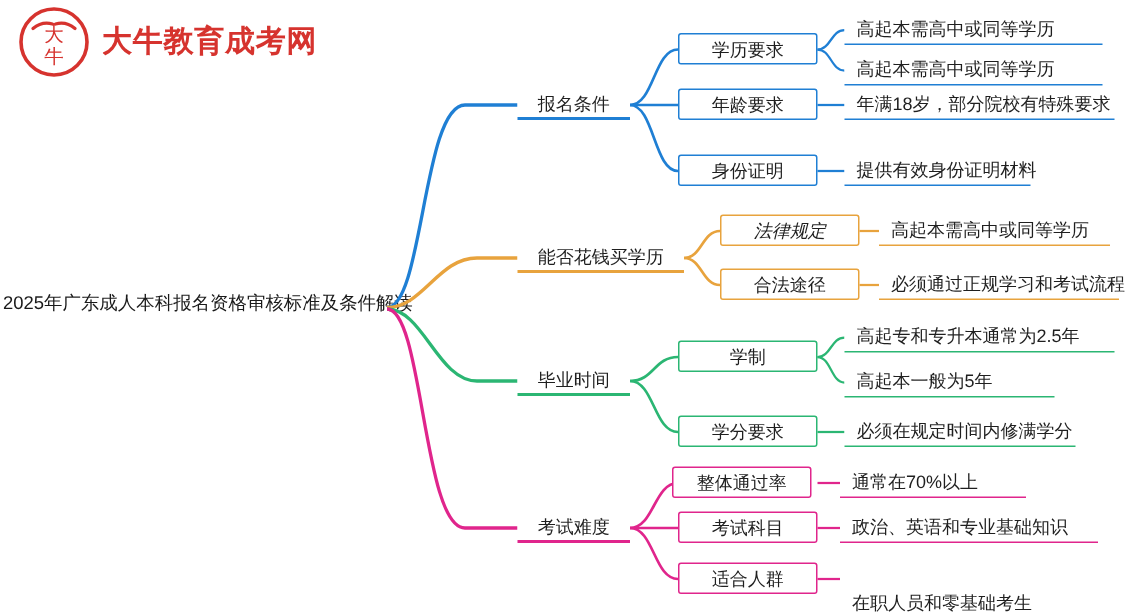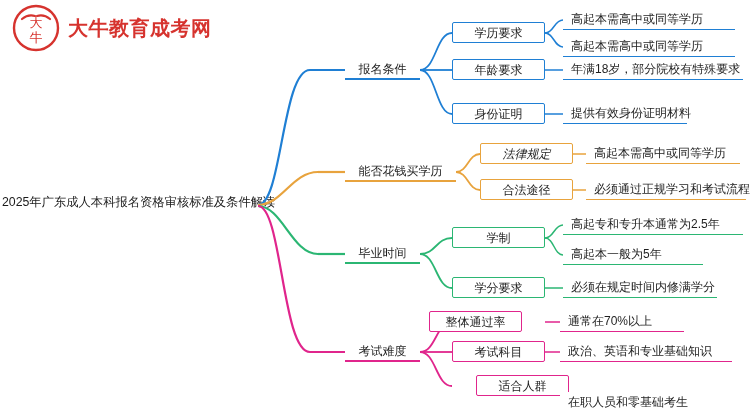--- a/index.html
+++ b/index.html
@@ -236,34 +236,34 @@
     <span>学分要求</span>
   </div>
   <div class="node leaf" style="left:563px; top:277px; width:154px; border-color:#2bb673;">
     <span>必须在规定时间内修满学分</span>
   </div>
 
   <div class="node lvl1" style="left:345px; top:341px; width:75px; border-color:#e0258c;">
     <span>考试难度</span>
   </div>
 
-  <div class="node lvl2" style="left:429px; top:311px; width:93px; border-color:#e0258c;">
+  <div class="node lvl2" style="left:448px; top:311px; width:93px; border-color:#e0258c;">
     <span>整体通过率</span>
   </div>
   <div class="node leaf" style="left:560px; top:311px; width:124px; border-color:#e0258c;">
     <span>通常在70%以上</span>
   </div>
 
   <div class="node lvl2" style="left:452px; top:341px; width:93px; border-color:#e0258c;">
     <span>考试科目</span>
   </div>
   <div class="node leaf" style="left:560px; top:341px; width:172px; border-color:#e0258c;text-align:right;">
     <span>政治、英语和专业基础知识</span>
   </div>
 
-  <div class="node lvl2" style="left:476px; top:375px; width:93px; border-color:#e0258c;">
+  <div class="node lvl2" style="left:452px; top:375px; width:93px; border-color:#e0258c;">
     <span>适合人群</span>
   </div>
   <div class="node leaf" style="left:560px; top:392px; width:154px; border-color:#e0258c;">
     <span>在职人员和零基础考生</span>
   </div>
 
 </div>
 
 </body></html>

